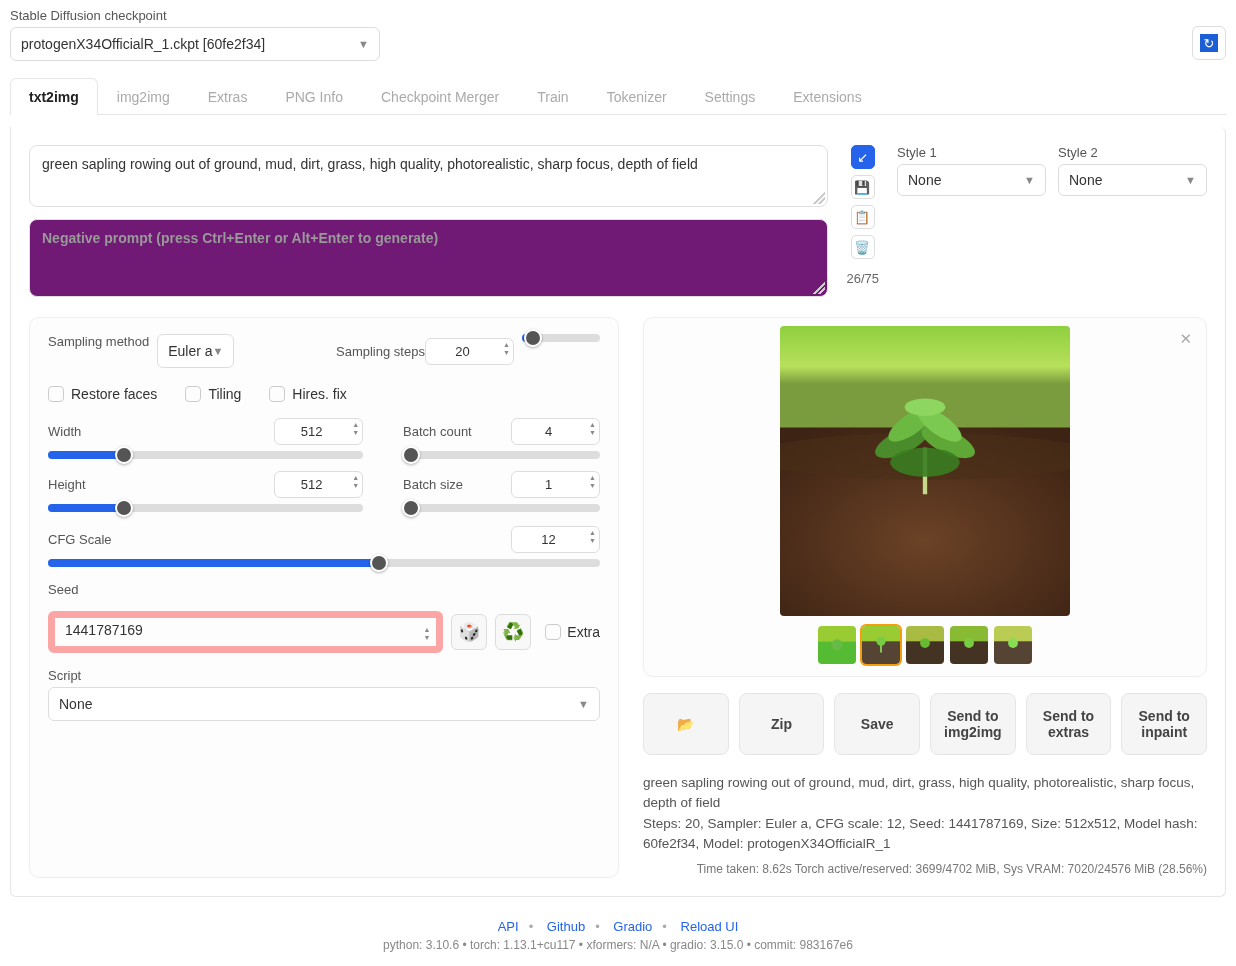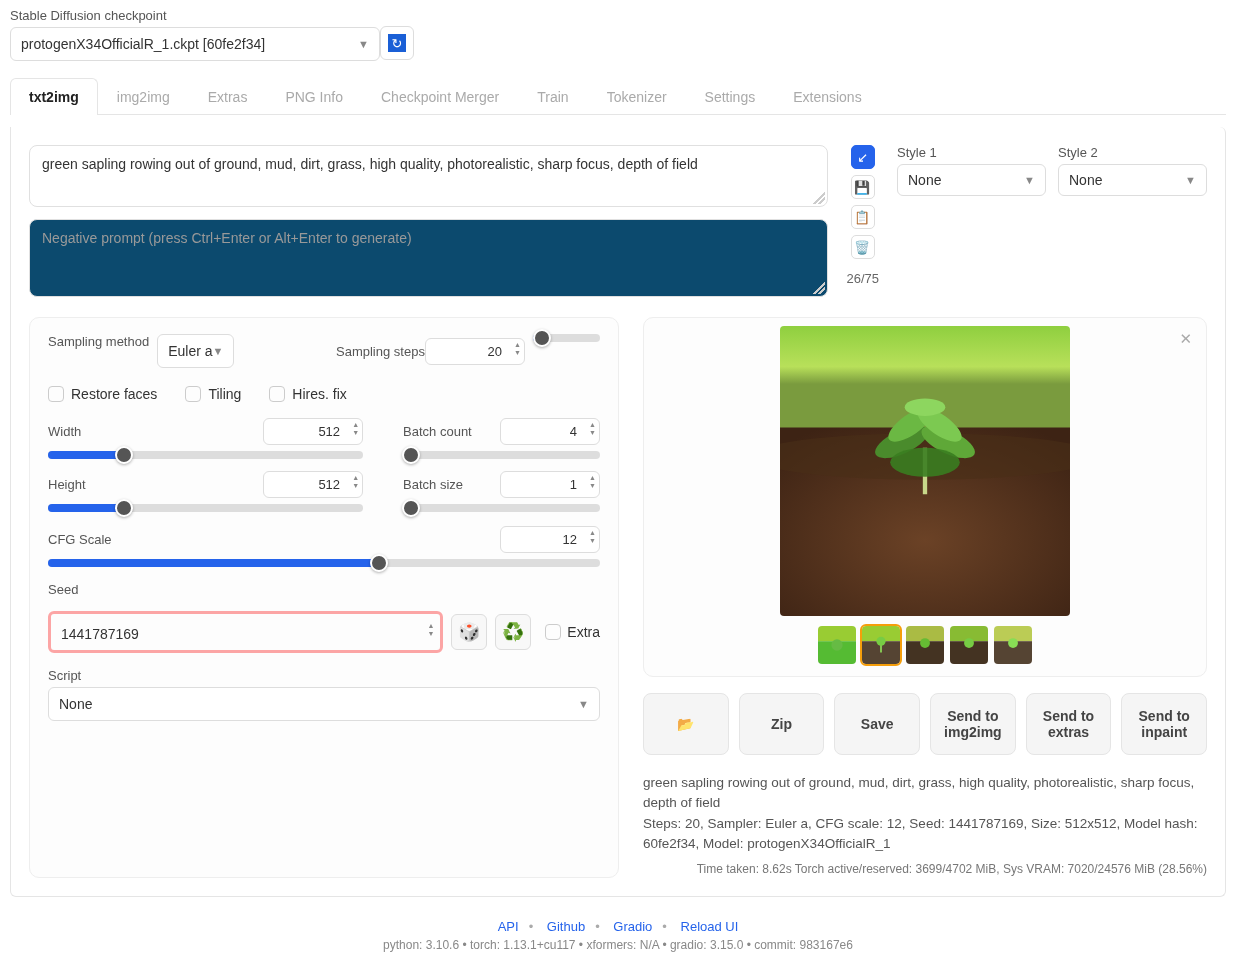--- a/index.html
+++ b/index.html
@@ -1,58 +1,58 @@
 <!DOCTYPE html>
 <html><head>
 <meta charset="utf-8">
 <style>
 * { box-sizing: border-box; margin: 0; padding: 0; }
 body { font-family: -apple-system, BlinkMacSystemFont, "Segoe UI", sans-serif; font-size: 14px; color: #333; background: #fff; padding: 8px 10px; }
-.top-row { display: flex; align-items: flex-end; margin-bottom: 16px; }
+.top-row { display: flex; align-items: flex-end; margin-bottom: 16px; justify-content: space-between; }
 .ckpt-col { display: flex; flex-direction: column; gap: 4px; }
 .label-sm { font-size: 13px; color: #555; }
 .select { border: 1px solid #ddd; border-radius: 6px; padding: 8px 10px; background: #fff; min-width: 370px; display: flex; justify-content: space-between; align-items: center; cursor: pointer; }
 .select-sm { min-width: 135px; padding: 7px 10px; }
 .chev { color: #888; font-size: 11px; }
 .refresh-btn { width: 34px; height: 34px; border: 1px solid #ddd; border-radius: 6px; display: flex; align-items: center; justify-content: center; cursor: pointer; margin-bottom: 1px; }
 .refresh-icon { width: 18px; height: 18px; background: #1a5fd6; display: flex; align-items: center; justify-content: center; color: #fff; font-size: 13px; }
 .tabs { display: flex; border-bottom: 1px solid #e5e5e5; gap: 0; margin-bottom: 12px; position: relative; }
 .tab { padding: 10px 18px; color: #aaa; cursor: pointer; border: 1px solid transparent; border-bottom: none; border-radius: 6px 6px 0 0; position: relative; top: 1px; }
 .tab.active { color: #222; font-weight: 600; border-color: #e5e5e5; background: #fff; }
 .tab-body { border: 1px solid #e5e5e5; border-top: none; border-radius: 0 6px 6px 6px; padding: 18px; }
 .top-section { display: flex; gap: 18px; align-items: flex-start; }
 .prompt-col { flex: 1; display: flex; flex-direction: column; gap: 12px; }
 .textarea { border: 1px solid #e0e0e0; border-radius: 8px; padding: 10px 12px; resize: none; font-family: inherit; font-size: 14px; min-height: 62px; background: #fff; position: relative; }
-.textarea.neg { color: #999; background: #0c4a6e; min-height: 78px; }
+.textarea.neg { color: #999; background: #701a75; min-height: 78px; font-weight: bold; }
 .resize-handle { position: absolute; right: 2px; bottom: 2px; width: 12px; height: 12px; background: linear-gradient(135deg, transparent 50%, #ccc 50%, #ccc 60%, transparent 60%, transparent 70%, #ccc 70%, #ccc 80%, transparent 80%); }
 .btn-col { display: flex; flex-direction: column; gap: 6px; align-items: center; }
 .icon-btn { width: 24px; height: 24px; border: 1px solid #ddd; border-radius: 5px; display: flex; align-items: center; justify-content: center; cursor: pointer; font-size: 13px; background: #fff; }
 .icon-btn.blue { background: #2563eb; border-color: #2563eb; color: #fff; }
 .token-count { font-size: 13px; color: #666; margin-top: 6px; }
 .gen-col { display: flex; flex-direction: column; gap: 12px; width: 310px; }
 .generate-btn { background: linear-gradient(#ffe4c4, #ffd8a8); border: 1px solid #ffcf99; color: #d97706; font-weight: 700; font-size: 17px; padding: 22px; border-radius: 8px; cursor: pointer; text-align: center; }
 .styles-row { display: flex; gap: 12px; }
 .style-col { flex: 1; display: flex; flex-direction: column; gap: 4px; }
 .main-cols { display: flex; gap: 24px; margin-top: 20px; }
 .left-panel { width: 590px; border: 1px solid #eee; border-radius: 10px; padding: 16px 18px; background: #fdfdfd; }
 .opt-row { display: flex; gap: 24px; margin-bottom: 18px; }
 .opt-col { flex: 1; display: flex; flex-direction: row; gap: 8px; }
 .slider { flex: 1; display: flex; align-items: center; position: relative; height: 8px; background: #ddd; border-radius: 4px; }
 .slider-fill { position: absolute; height: 100%; background: #2563eb; border-radius: 4px; }
 .slider-thumb { position: absolute; width: 18px; height: 18px; background: #555; border: 2px solid #fff; border-radius: 50%; top: -5px; margin-left: -9px; box-shadow: 0 1px 3px rgba(0,0,0,0.3); }
-.num-input { width: 100px; border: 1px solid #ddd; border-radius: 6px; padding: 5px 22px 5px 8px; text-align: right; position: relative; font-size: 13px; background: #fff; }
+.num-input { width: 89px; border: 1px solid #ddd; border-radius: 6px; padding: 5px 22px 5px 8px; text-align: center; position: relative; font-size: 13px; background: #fff; }
 .spinner { position: absolute; right: 4px; top: 3px; display: flex; flex-direction: column; font-size: 7px; color: #888; line-height: 8px; }
 .checks-row { display: flex; gap: 28px; margin-bottom: 16px; }
 .check { display: flex; align-items: center; gap: 7px; cursor: pointer; }
 .checkbox { width: 16px; height: 16px; border: 1.5px solid #ccc; border-radius: 4px; }
 .dims-row { display: flex; gap: 40px; }
 .dims-left { flex: 1.6; }
 .dims-right { flex: 1; }
 .seed-row { display: flex; gap: 8px; align-items: center; margin-top: 14px; }
-.seed-input { flex: 1; border: 3px solid #fca5a5; border-radius: 6px; padding: 12px 24px 8px 10px; position: relative; }
+.seed-input { flex: 1; border: 7px solid #fca5a5; border-radius: 6px; padding: 4px 24px 8px 10px; position: relative; }
 .dice-btn, .recycle-btn { width: 36px; height: 36px; border: 1px solid #ddd; border-radius: 6px; display: flex; align-items: center; justify-content: center; cursor: pointer; font-size: 18px; background:#f8f8f8; }
 .extra-check { display: flex; align-items: center; gap: 6px; margin-left: 6px; }
 .script-col { margin-top: 14px; }
 .right-panel { flex: 1; }
 .gallery { border: 1px solid #eee; border-radius: 10px; padding: 8px; position: relative; background: #fdfdfd; }
 .close-x { position: absolute; right: 14px; top: 12px; color: #aaa; cursor: pointer; font-size: 15px; }
 .main-img { width: 290px; height: 290px; margin: 0 auto; display: block; border-radius: 4px; }
 .thumbs { display: flex; gap: 6px; justify-content: center; margin: 10px 0 4px; }
 .thumb { width: 38px; height: 38px; border-radius: 4px; cursor: pointer; }
 .thumb.sel { outline: 2px solid #f59e0b; outline-offset: 0; }

